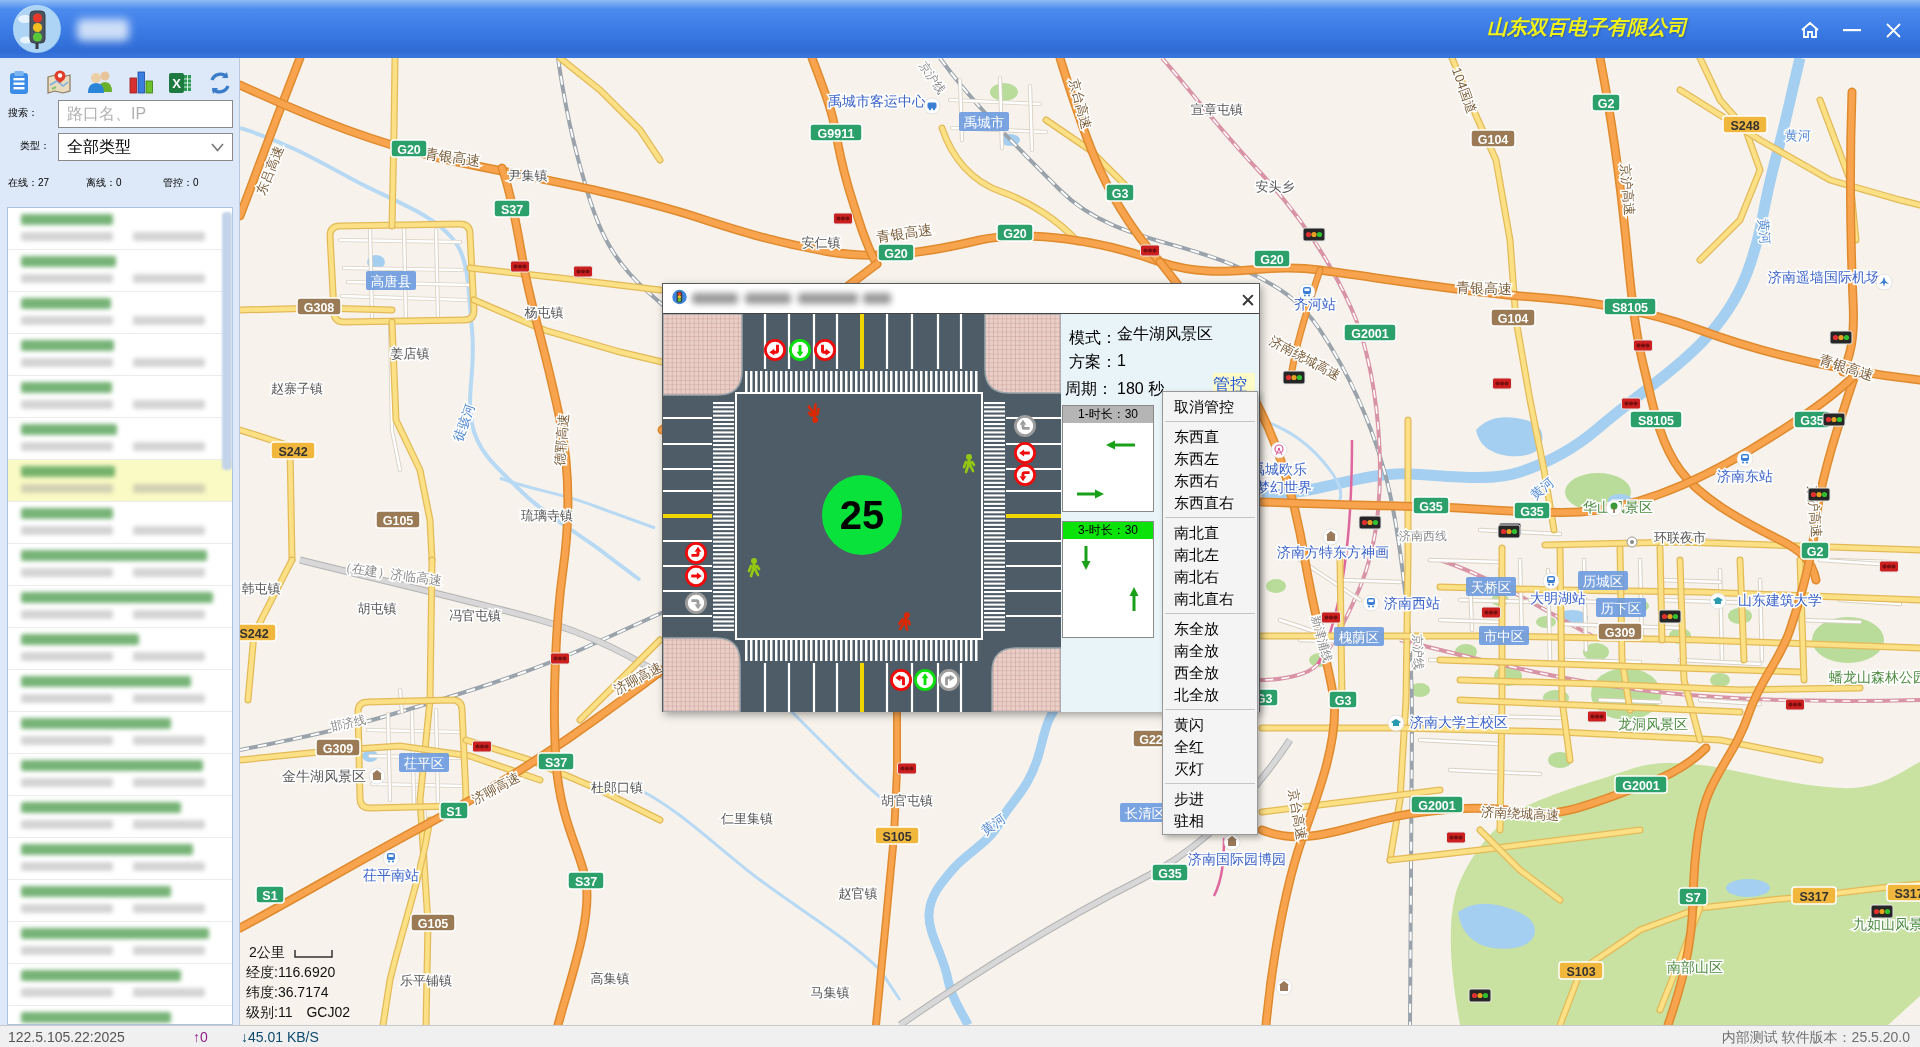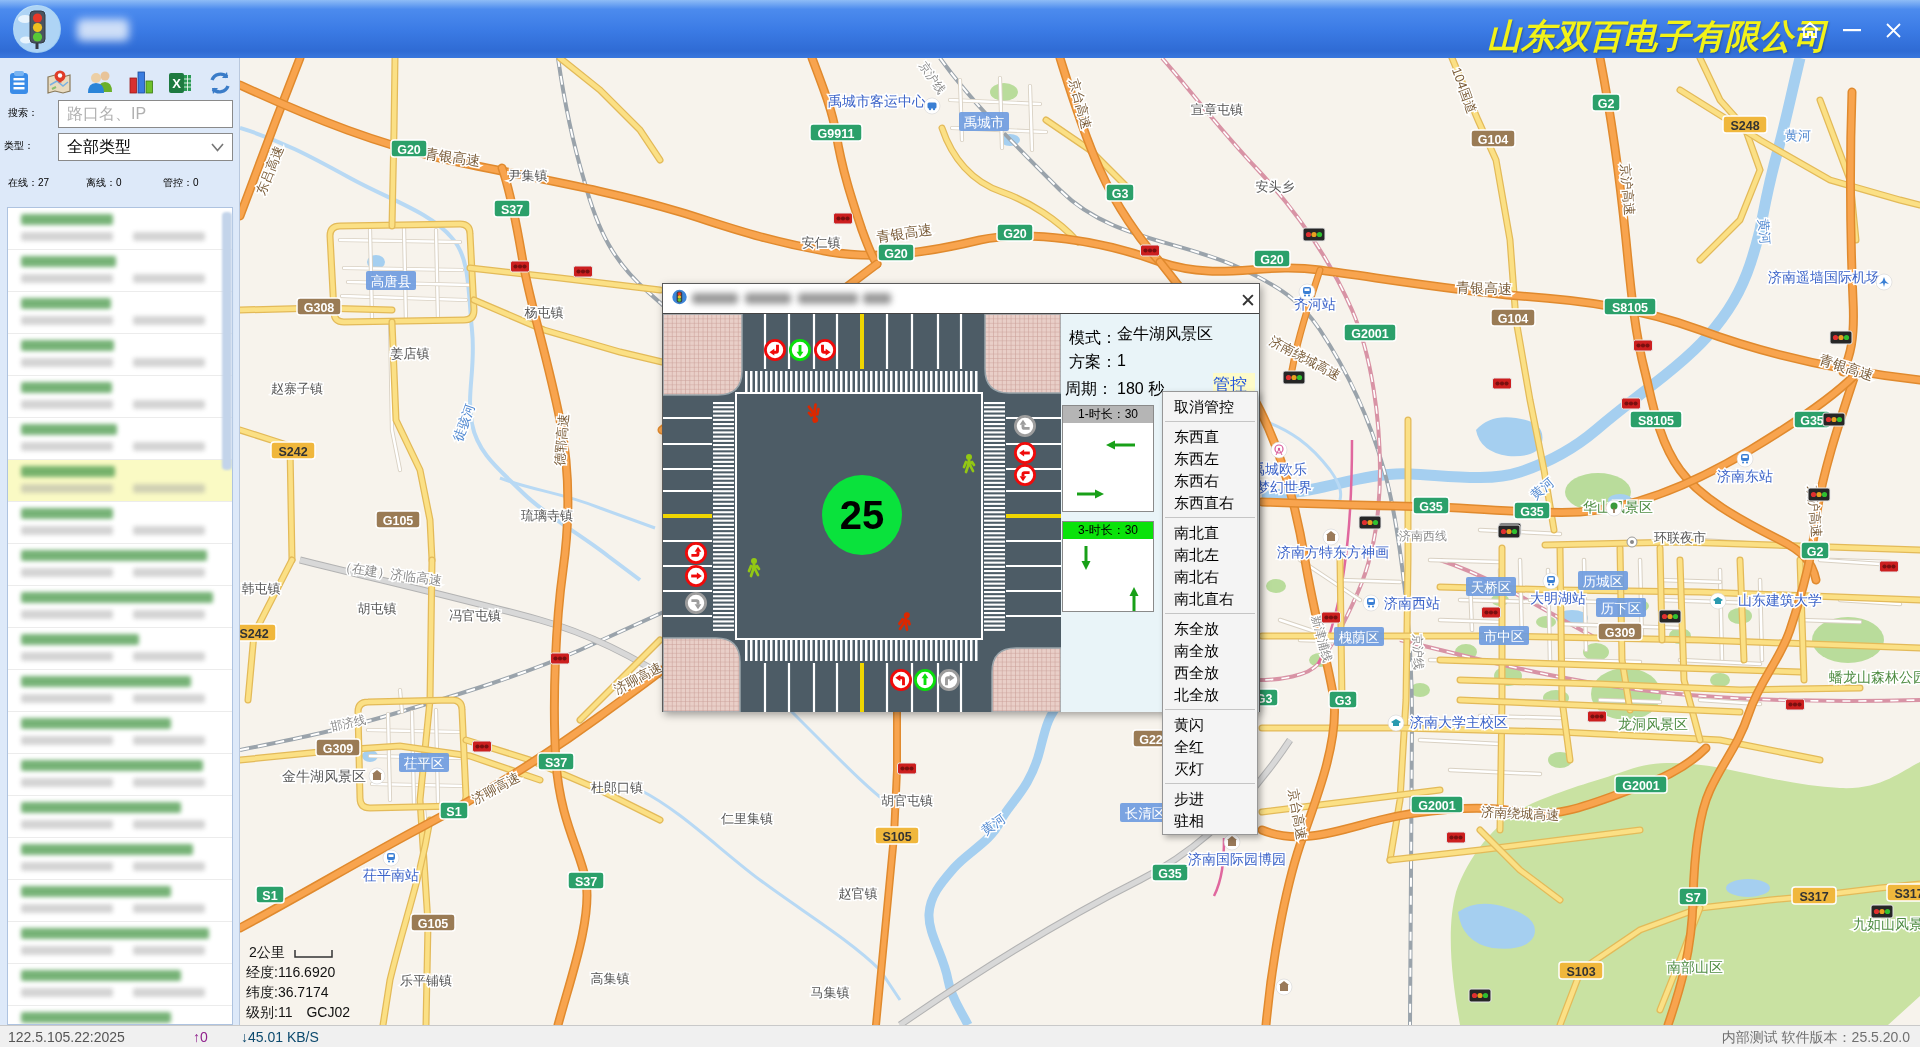--- a/index.html
+++ b/index.html
@@ -5,21 +5,21 @@
 * { margin:0; padding:0; box-sizing:border-box; }
 html,body { width:1920px; height:1047px; overflow:hidden; font-family:"Liberation Sans", sans-serif; }
 #app { position:relative; width:1920px; height:1047px; background:#f7f3ec; }
 
 
 #titlebar { position:absolute; left:0; top:0; width:1920px; height:58px;
   background:linear-gradient(180deg,#8ebcf6 0%,#4c8bee 16%,#3c7ce6 50%,#2f6bd4 88%,#3a77dd 100%); }
 #logo { position:absolute; left:13px; top:5px; width:48px; height:48px; border-radius:50%;
   background:radial-gradient(circle at 35% 30%, #cfe9fb, #9fcdf2 70%, #8ec2ee); }
 #apptitle { position:absolute; left:77px; top:19px; width:52px; height:22px; background:#e8f0fb; border-radius:5px; filter:blur(4px); opacity:.85; }
-#company { position:absolute; left:1487px; top:14px; white-space:nowrap; color:#f2f218; font-size:34px; font-weight:bold; font-style:italic; letter-spacing:0; text-shadow:1px 1px 2px rgba(0,0,0,.25); }
+#company { position:absolute; left:1487px; top:14px; white-space:nowrap; color:#f2f218; font-size:20px; font-weight:bold; font-style:italic; letter-spacing:0; text-shadow:1px 1px 2px rgba(0,0,0,.25); }
 .winbtn { position:absolute; top:0; color:#fff; }
 
 
 #leftpanel { position:absolute; left:0; top:58px; width:240px; height:967px; background:#dde9f9; border-right:1px solid #b9c8dd; }
 #toolbar { position:absolute; left:0; top:4px; width:240px; height:42px; }
 .lbl { position:absolute; font-size:10px; color:#000; }
 #searchbox { position:absolute; left:58px; top:42px; width:175px; height:28px; background:#fff; border:1px solid #8a8a8a; font-size:16px; color:#b0b0b0; padding-left:8px; line-height:26px; }
 #typebox { position:absolute; left:58px; top:75px; width:175px; height:28px; background:#fff; border:1px solid #8a8a8a; font-size:16px; color:#000; padding-left:8px; line-height:26px; }
 #list { position:absolute; left:7px; top:149px; width:226px; height:818px; background:#fff; border:1px solid #aec3e0; overflow:hidden; }
 .row { position:relative; width:100%; height:42px; border-bottom:1px solid #ececec; }
@@ -741,21 +741,21 @@
           </g>
           <g transform="translate(220,21)" fill="none" stroke="#3a7cc8" stroke-width="3.4">
             <path d="M-8,-3 A9,9 0 0 1 7,-6"></path>
             <path d="M8,3 A9,9 0 0 1 -7,6"></path>
             <path d="M7,-11 L8,-5 L2,-5 Z" fill="#3a7cc8" stroke="none"></path>
             <path d="M-7,11 L-8,5 L-2,5 Z" fill="#3a7cc8" stroke="none"></path>
           </g>
         </svg></div>
     <div class="lbl" style="left:8px;top:48px;">搜索：</div>
     <div id="searchbox">路口名、IP</div>
-    <div class="lbl" style="left:4px;top:81px;">类型：</div>
+    <div class="lbl" style="left:20px;top:81px;">类型：</div>
     <div id="typebox">全部类型<svg style="position:absolute;right:8px;top:9px;" width="13" height="9">
           <path d="M1,1 L6.5,7.5 L12,1" stroke="#777" stroke-width="1.6" fill="none"></path>
         </svg></div>
     <div class="lbl" style="left:8px;top:118px;">在线：27</div>
     <div class="lbl" style="left:86px;top:118px;">离线：0</div>
     <div class="lbl" style="left:163px;top:118px;">管控：0</div>
     <div id="list">
 <div class="row">
           <div class="t1" style="width:92px;"></div>
           <div class="t2" style="width:92px;"></div>
@@ -1237,21 +1237,21 @@
 <div style="position:absolute;left:56px;top:65px;">180 秒</div>
 <div style="position:absolute;left:152px;top:59px;width:42px;height:21px;background:#fdfbc8;color:#2255dd;text-decoration:underline;font-size:17px;">管控</div>
 <div style="position:absolute;left:1px;top:91px;width:92px;height:107px;border:1px solid #8a8a8a;background:#fff;"><div style="height:17px;background:#b5b5b5;font-size:12px;text-align:center;line-height:17px;">1-时长：30</div><svg width="90" height="88">
             <g stroke="#18a018" stroke-width="3" fill="none">
               <path d="M72,22 L48,22"></path>
               <path d="M14,71 L36,71"></path>
             </g>
             <path d="M52,17.5 L43,22 L52,26.5 Z" fill="#18a018"></path>
             <path d="M32,66.5 L41,71 L32,75.5 Z" fill="#18a018"></path>
           </svg></div>
-<div style="position:absolute;left:1px;top:207px;width:92px;height:91px;border:1px solid #8a8a8a;background:#fff;"><div style="height:17px;background:#0ae20a;font-size:12px;text-align:center;line-height:17px;">3-时长：30</div><svg width="90" height="83">
+<div style="position:absolute;left:1px;top:207px;width:92px;height:117px;border:1px solid #8a8a8a;background:#fff;"><div style="height:17px;background:#0ae20a;font-size:12px;text-align:center;line-height:17px;">3-时长：30</div><svg width="90" height="83">
             <g stroke="#18a018" stroke-width="3" fill="none">
               <path d="M23,7 L23,26"></path>
               <path d="M71,72 L71,53"></path>
             </g>
             <path d="M18.5,22 L23,31 L27.5,22 Z" fill="#18a018"></path>
             <path d="M66.5,57 L71,48 L75.5,57 Z" fill="#18a018"></path>
           </svg></div>
       </div>
   </div>
   <div id="menu">

